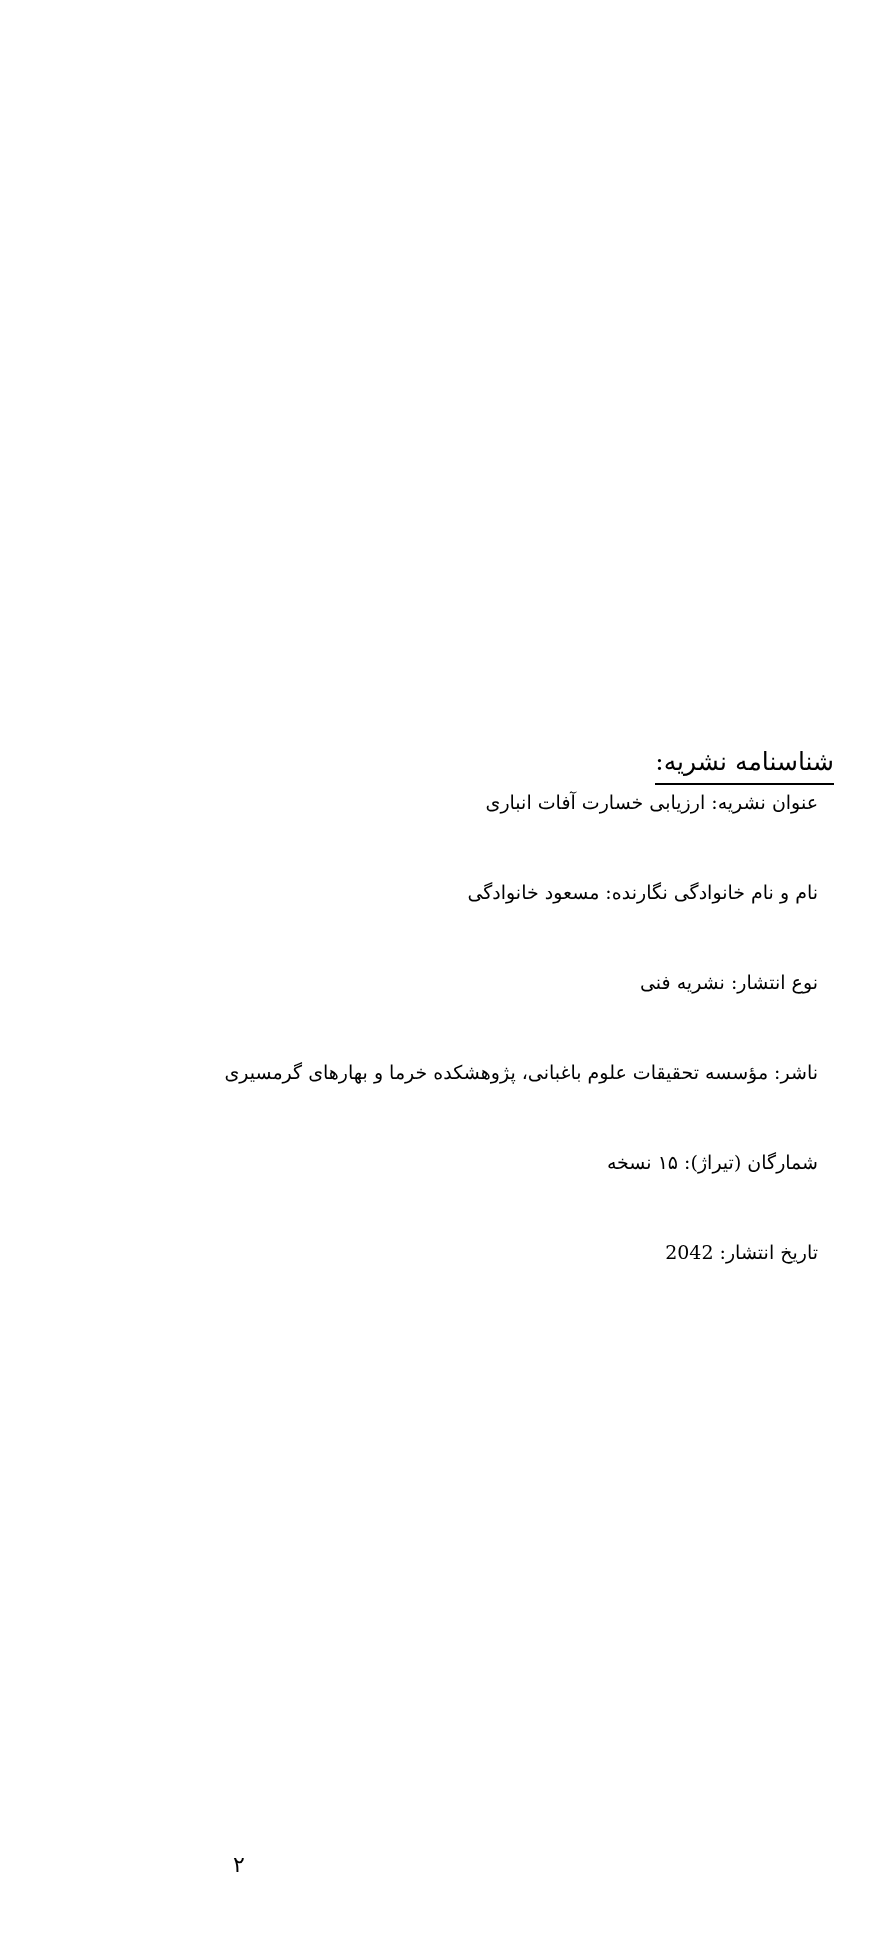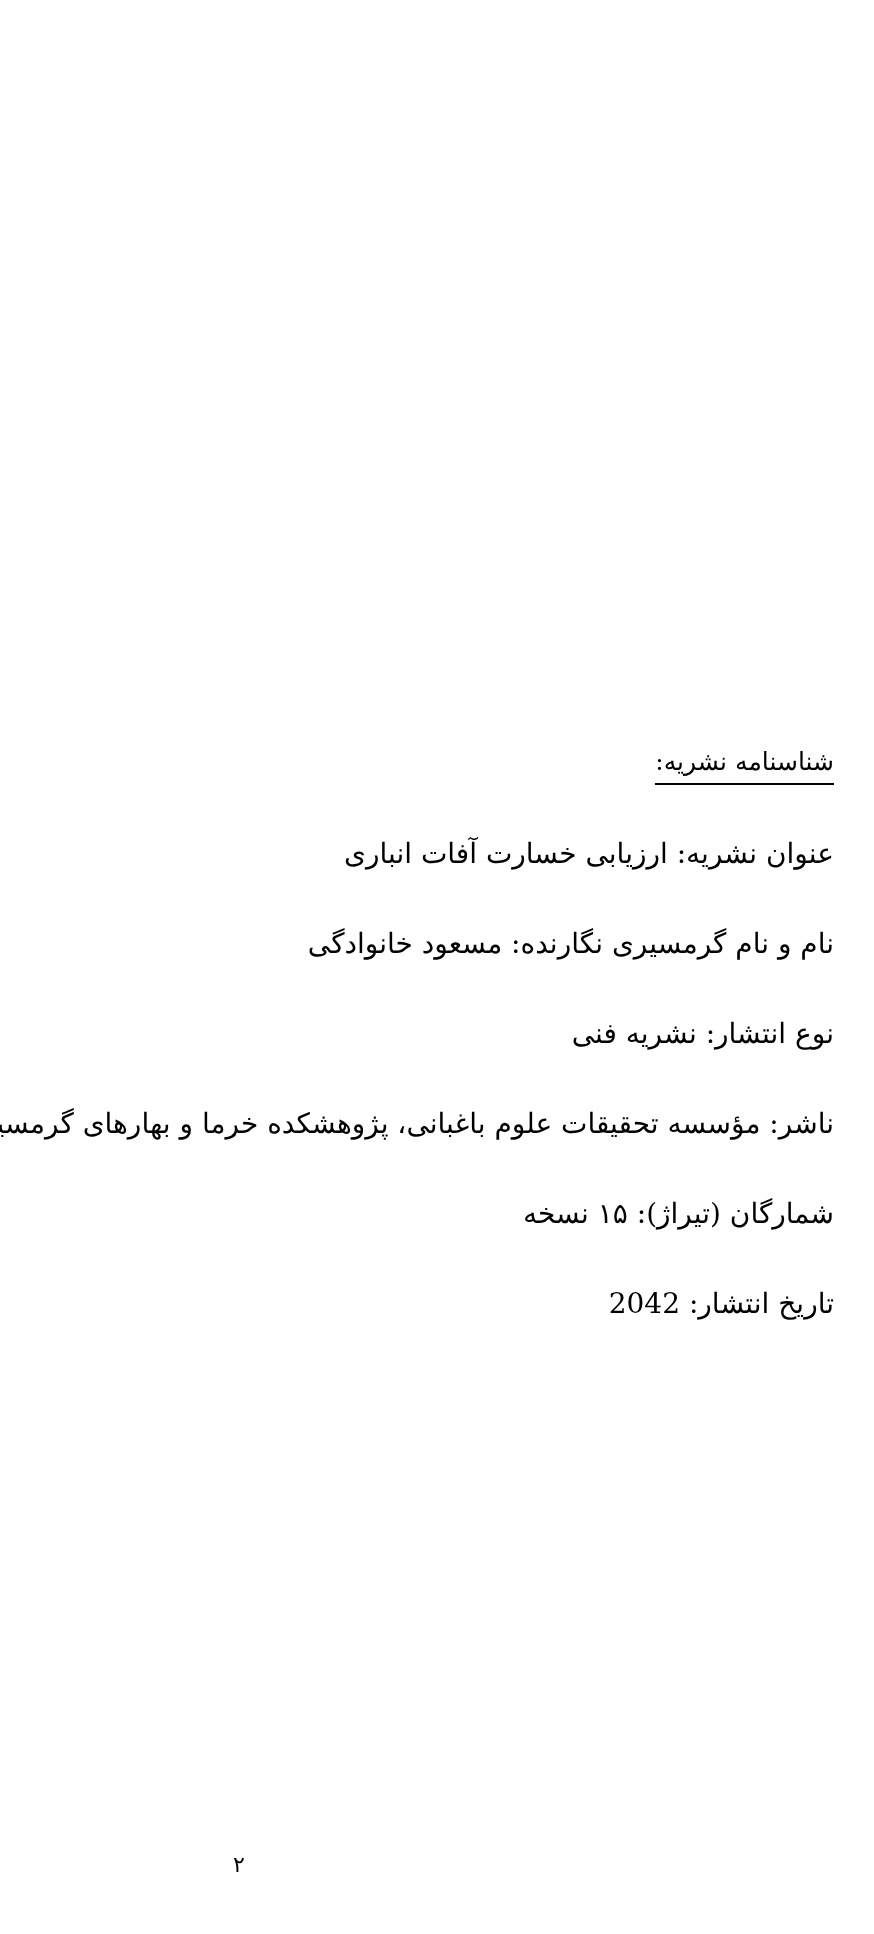--- a/index.html
+++ b/index.html
@@ -30,26 +30,25 @@
       width: 820px;
       direction: rtl;
       text-align: right;
     }
     .heading {
       display: inline-block;
       font-size: 25px;
       line-height: 34px;
       padding-bottom: 4px;
       border-bottom: 2px solid #000000;
-      margin-bottom: 52px;
     }
     .line {
-      font-size: 28px;
+      font-size: 19px;
       line-height: 34px;
-      margin: 0 0 56px 0;
+      margin: 0 16px 56px 0;
       white-space: nowrap;
     }
     .line .label { }
     .line .value { }
     .page-number {
       position: absolute;
       left: 233px;
       top: 1852px;
       font-size: 22px;
       line-height: 26px;
@@ -62,21 +61,21 @@
 <div class="page">
   <div class="colophon">
     <div class="heading">شناسنامه نشریه:</div>
 
     <div class="line">
       <span class="label">عنوان نشریه: </span>
       <span class="value">ارزیابی خسارت آفات انباری</span>
     </div>
 
     <div class="line">
-      <span class="label">نام و نام گرمسیری نگارنده: </span>
+      <span class="label">نام و نام خانوادگی نگارنده: </span>
       <span class="value">مسعود خانوادگی</span>
     </div>
 
 
     <div class="line">
       <span class="label">نوع انتشار: </span>
       <span class="value">نشریه فنی</span>
     </div>
 
 

